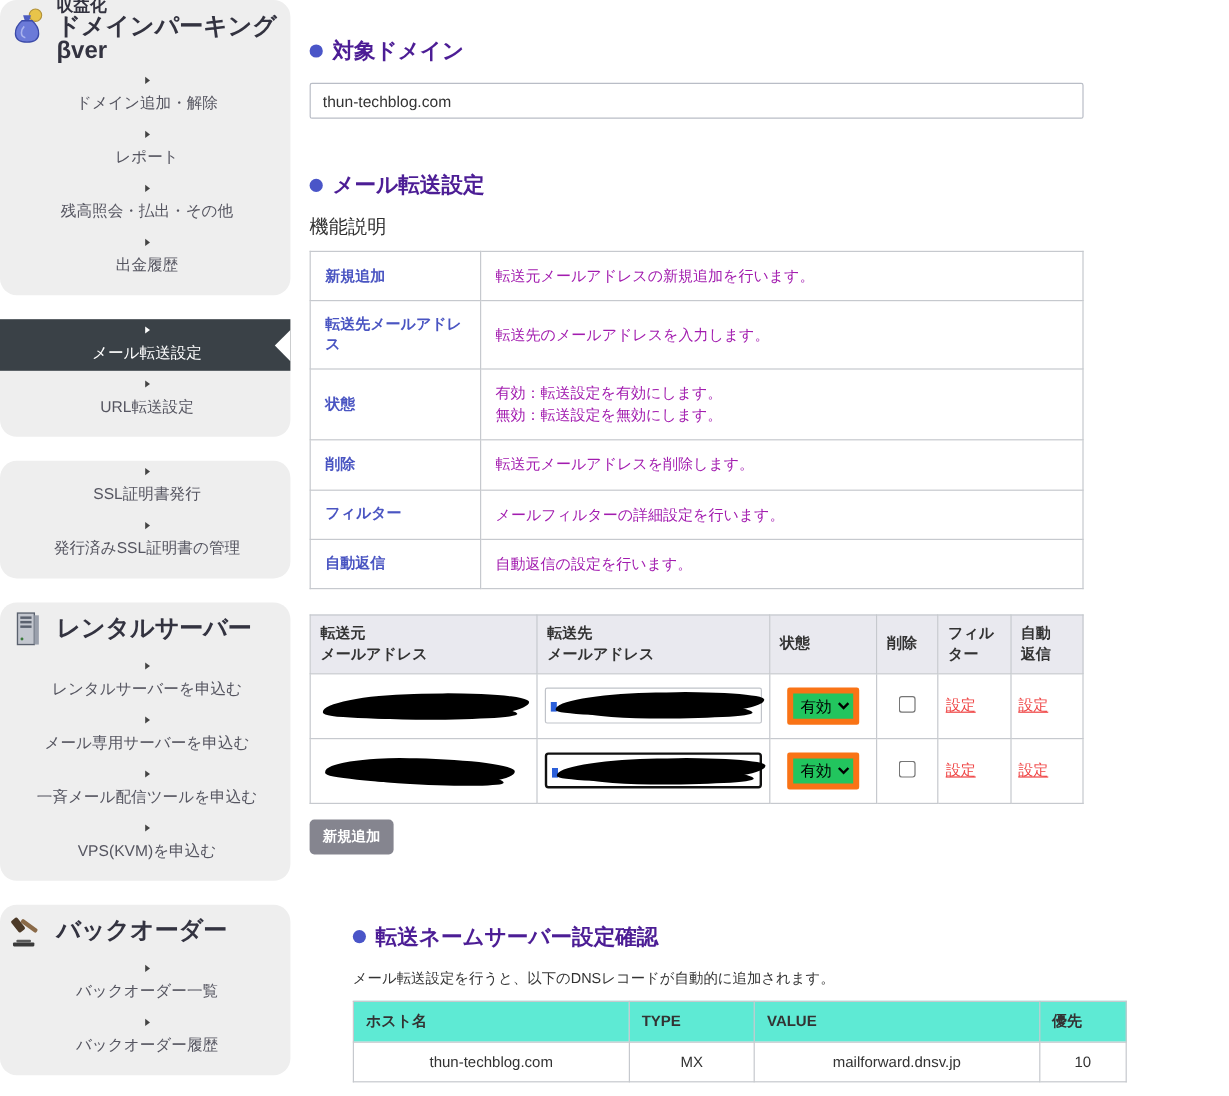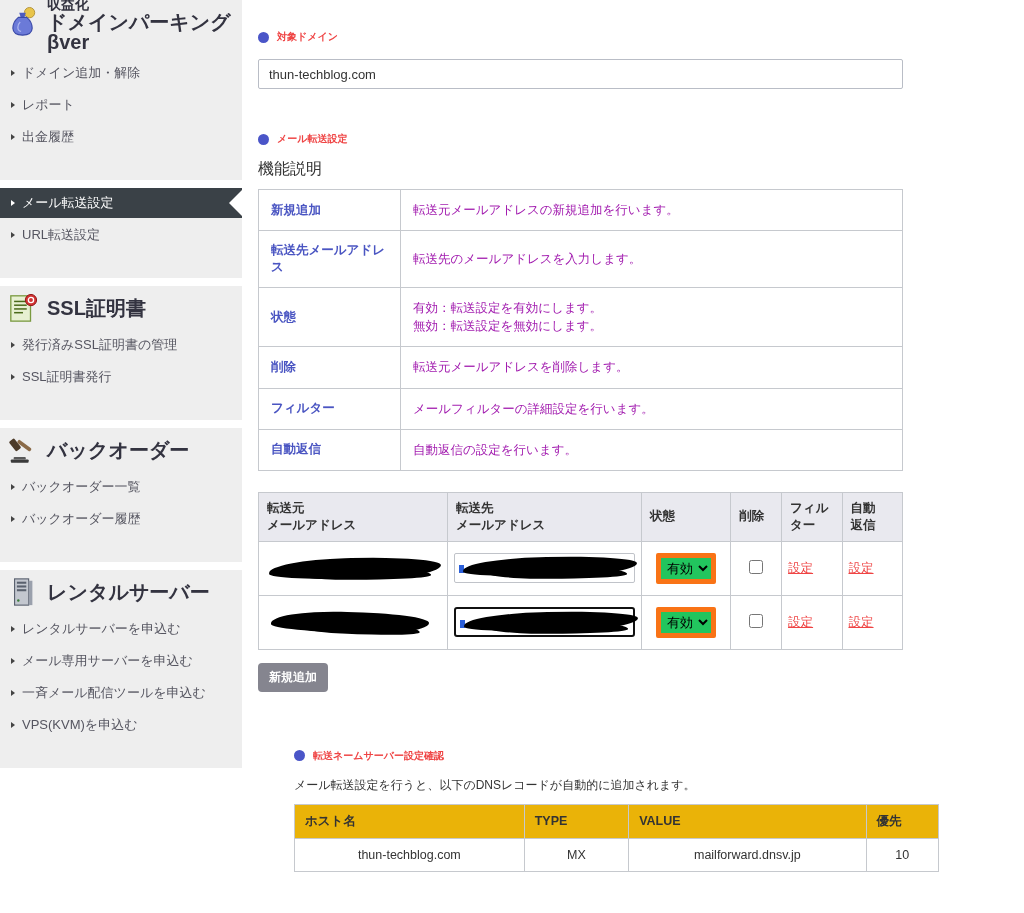--- a/index.html
+++ b/index.html
@@ -2,41 +2,41 @@
 <html lang="ja"><head>
 <meta charset="utf-8">
 <style>
   * { margin:0; padding:0; box-sizing:border-box; }
   html,body { background:#fff; }
   body { font-family:"Liberation Sans","DejaVu Sans",sans-serif; color:#333; }
   #page { position:relative; width:1024px; height:913px; overflow:hidden; background:#fff; }
 
   
   .sidebar { position:absolute; left:0; top:0; width:242px; }
-  .side-block { background:#eeeeee; margin-bottom:8px; padding-bottom:28px; }
+  .side-block { background:#eeeeee; margin-bottom:20px; padding-bottom:10px;border-radius:14px; }
   .side-head { display:flex; align-items:flex-start; gap:9px; padding:6px 8px 4px 8px; }
   .side-head .icon { flex:0 0 30px; height:32px; }
   .side-head .icon svg { width:30px; height:32px; }
   .side-titles { display:flex; flex-direction:column; }
   .side-title-top { font-size:14px; font-weight:bold; color:#333340; line-height:14px; margin-top:-9px; }
   .side-title { font-size:20px; font-weight:bold; color:#333340; line-height:20px; margin-top:1px; }
   .side-title.single { margin-top:6px; }
   .side-item { position:relative; display:flex; align-items:center; gap:7px; padding:6px 8px 6px 11px;
-               font-size:13px; color:#555560; cursor:pointer; margin-top:2px; }
+               font-size:13px; color:#555560; cursor:pointer; margin-top:2px;flex-direction:column; }
   .tri { width:0; height:0; border-left:4px solid #444; border-top:3.5px solid transparent; border-bottom:3.5px solid transparent; flex:0 0 auto; }
   .side-item.selected { background:#3a4147; color:#ffffff; }
   .side-item.selected .tri { border-left-color:#fff; }
   .side-item.selected::after { content:""; position:absolute; right:0; top:50%; margin-top:-13px;
         border-top:13px solid transparent; border-bottom:13px solid transparent; border-right:13px solid #ffffff; }
 
   
   .main { position:absolute; left:258px; top:0; width:645px; }
   .sec-head { display:flex; align-items:center; gap:8px; }
   .bullet { width:11px; height:11px; border-radius:50%; background:#4a55c8; flex:0 0 auto; }
-  .sec-title { font-size:10px; font-weight:bold; color:#ef4444; }
+  .sec-title { font-size:18px; font-weight:bold; color:#4c1d95; }
 
   .sec-domain { margin-top:30px; }
   .domain-input { margin-top:15px; width:645px; height:30px; border:1px solid #b9bdc6; border-radius:2px;
                   padding:0 10px; font-size:13px; color:#333; font-family:inherit; background:#fff; }
 
   .sec-mail { margin-top:43px; }
   .subtitle { font-size:16px; color:#333; margin:13px 0 9px 0; }
 
   table { border-collapse:collapse; width:645px; font-size:12.5px; }
   td,th { border:1px solid #c6c9ce; }
@@ -65,21 +65,21 @@
   .dst-box { position:relative; width:181px; height:30px; border:1px solid #c0c3c9; border-radius:2px; background:#fff; padding:3px 2px; }
   .dst-box.focused { border:2px solid #111; border-radius:3px; }
   .dst-box .bluebit { position:absolute; left:4px; top:11px; width:5px; height:8px; background:#2b5fd9; }
   .scr-dst { width:174px; margin-left:6px; height:19px; }
 
   .add-btn { margin-top:13px; display:inline-block; background:#85858f; color:#fff; font-weight:bold; font-size:12px;
              border:none; border-radius:4px; padding:6px 11px; cursor:pointer; font-family:inherit; }
 
   .sec-ns { margin-top:57px;margin-left:36px; }
   .ns-desc { font-size:12px; color:#333; margin:14px 0 10px 0; }
-  .dns-table th { background:#eab308; font-weight:bold; color:#333; text-align:left; padding:8px 10px; }
+  .dns-table th { background:#5eead4; font-weight:bold; color:#333; text-align:left; padding:8px 10px; }
   .dns-table td { padding:9px 10px; text-align:center; color:#333; }
   .c-host{width:239px;} .c-type{width:108px;} .c-value{width:245px;} .c-pri{width:75px;}
 </style>
 </head>
 <body>
 
 <div id="page">
 
   <div class="sidebar">
 
@@ -101,79 +101,47 @@
       <div class="side-item">
           <span class="tri"></span>
           <span>ドメイン追加・解除</span>
         </div>
       <div class="side-item">
           <span class="tri"></span>
           <span>レポート</span>
         </div>
       <div class="side-item">
           <span class="tri"></span>
+          <span>残高照会・払出・その他</span>
+        </div>
+      <div class="side-item">
+          <span class="tri"></span>
           <span>出金履歴</span>
         </div>
     </div>
 
     <div class="side-block">
       <div class="side-item selected">
           <span class="tri"></span>
           <span>メール転送設定</span>
         </div>
       <div class="side-item">
           <span class="tri"></span>
           <span>URL転送設定</span>
         </div>
     </div>
 
     <div class="side-block">
-      <div class="side-head">
-        <span class="icon">
-          <svg viewBox="0 0 32 32">
-            <rect x="3" y="3" width="21" height="27" fill="#e7f0d2" stroke="#7a9a40" stroke-width="1.4"></rect>
-            <line x1="6.5" y1="9" x2="20" y2="9" stroke="#4a6a1a" stroke-width="1.6"></line>
-            <line x1="6.5" y1="13" x2="20" y2="13" stroke="#4a6a1a" stroke-width="1.6"></line>
-            <line x1="6.5" y1="17" x2="20" y2="17" stroke="#4a6a1a" stroke-width="1.6"></line>
-            <line x1="6.5" y1="21" x2="16" y2="21" stroke="#4a6a1a" stroke-width="1.6"></line>
-            <circle cx="24.5" cy="7.5" r="6" fill="#d23434" stroke="#8e1111" stroke-width="1"></circle>
-            <circle cx="24.5" cy="7.5" r="2.8" fill="none" stroke="#ffffff" stroke-width="1.4"></circle>
-          </svg>
-        </span>
-        <span class="side-title single">SSL証明書</span>
-      </div>
+      <div class="side-item">
+          <span class="tri"></span>
+          <span>SSL証明書発行</span>
+        </div>
       <div class="side-item">
           <span class="tri"></span>
           <span>発行済みSSL証明書の管理</span>
-        </div>
-      <div class="side-item">
-          <span class="tri"></span>
-          <span>SSL証明書発行</span>
-        </div>
-    </div>
-
-    <div class="side-block">
-      <div class="side-head">
-        <span class="icon">
-          <svg viewBox="0 0 32 32">
-            <rect x="4" y="4" width="7" height="13" rx="1.5" fill="#4c3a28" transform="rotate(-38 7.5 10.5)"></rect>
-            <rect x="9" y="9" width="17" height="4" rx="1.5" fill="#8a6a48" transform="rotate(36 17 11)"></rect>
-            <rect x="3" y="26" width="19" height="3.5" rx="1" fill="#3a3a3a"></rect>
-            <rect x="6" y="23.5" width="13" height="2.5" rx="1" fill="#5a5a5a"></rect>
-          </svg>
-        </span>
-        <span class="side-title single">バックオーダー</span>
-      </div>
-      <div class="side-item">
-          <span class="tri"></span>
-          <span>バックオーダー一覧</span>
-        </div>
-      <div class="side-item">
-          <span class="tri"></span>
-          <span>バックオーダー履歴</span>
         </div>
     </div>
 
     <div class="side-block">
       <div class="side-head">
         <span class="icon">
           <svg viewBox="0 0 32 32">
             <rect x="7" y="2" width="15" height="28" fill="#c3c7cf" stroke="#5a616e" stroke-width="1.2"></rect>
             <rect x="22" y="4" width="4" height="26" fill="#9aa0ac"></rect>
             <rect x="9.5" y="5" width="10" height="2.2" fill="#5a616e"></rect>
@@ -192,20 +160,42 @@
           <span class="tri"></span>
           <span>メール専用サーバーを申込む</span>
         </div>
       <div class="side-item">
           <span class="tri"></span>
           <span>一斉メール配信ツールを申込む</span>
         </div>
       <div class="side-item">
           <span class="tri"></span>
           <span>VPS(KVM)を申込む</span>
+        </div>
+    </div>
+
+    <div class="side-block">
+      <div class="side-head">
+        <span class="icon">
+          <svg viewBox="0 0 32 32">
+            <rect x="4" y="4" width="7" height="13" rx="1.5" fill="#4c3a28" transform="rotate(-38 7.5 10.5)"></rect>
+            <rect x="9" y="9" width="17" height="4" rx="1.5" fill="#8a6a48" transform="rotate(36 17 11)"></rect>
+            <rect x="3" y="26" width="19" height="3.5" rx="1" fill="#3a3a3a"></rect>
+            <rect x="6" y="23.5" width="13" height="2.5" rx="1" fill="#5a5a5a"></rect>
+          </svg>
+        </span>
+        <span class="side-title single">バックオーダー</span>
+      </div>
+      <div class="side-item">
+          <span class="tri"></span>
+          <span>バックオーダー一覧</span>
+        </div>
+      <div class="side-item">
+          <span class="tri"></span>
+          <span>バックオーダー履歴</span>
         </div>
     </div>
   </div>
 
   <div class="main">
 
     <div class="sec-domain">
       <div class="sec-head">
         <span class="bullet"></span>
         <span class="sec-title">対象ドメイン</span>

